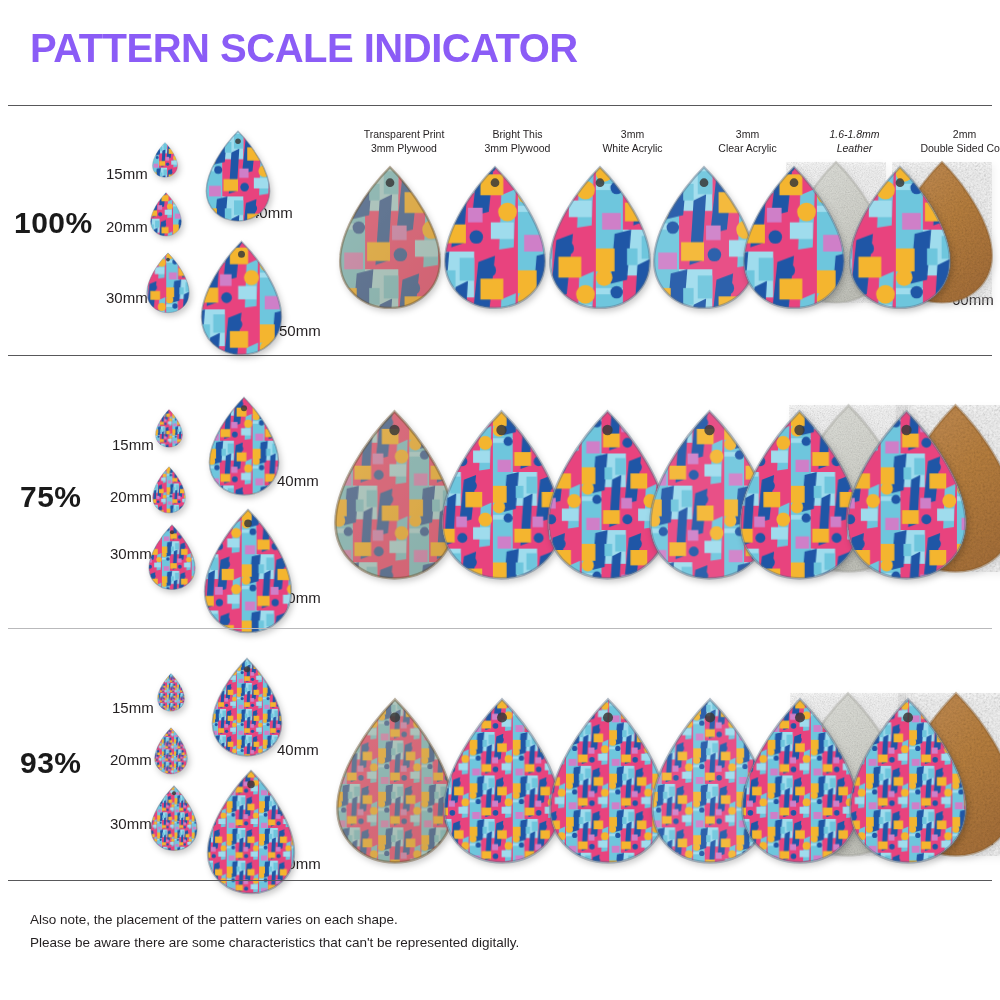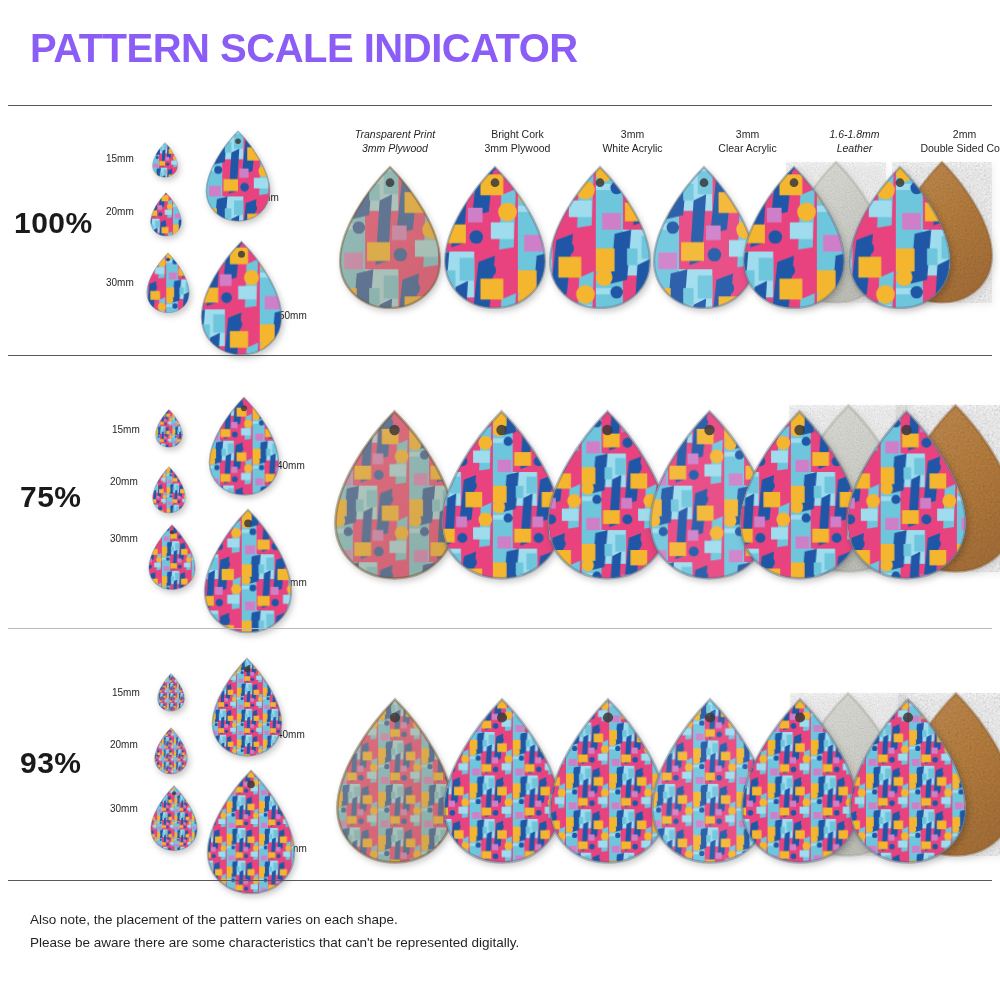--- a/index.html
+++ b/index.html
@@ -35,22 +35,23 @@
   }
   .col-head span{ display:block; }
 
   
   .section{ position:absolute; left:0; width:1000px; }
   .scale-label{
     position:absolute; font-size:30px; letter-spacing:0.5px;
     color:#1a1a1a; font-weight:700;
   }
   .size-label{
-    position:absolute; font-size:10px; color:#231f20;
+    position:absolute; font-size:15px; color:#231f20;
     white-space:nowrap;
+    margin-top:12px;
   }
 
   
   .drop{ position:absolute; }
   .drop .body{
     position:absolute; inset:0;
     overflow:hidden;
     filter:drop-shadow(2px 3px 3px rgba(0,0,0,.22));
   }
   .drop svg{ display:block; width:100%; height:100%; }
@@ -66,26 +67,26 @@
   }
   .note b{ font-weight:bold; }
 </style>
 </head>
 <body>
 
 <div class="page-title">PATTERN SCALE INDICATOR</div>
 <div class="rule" style="top:105px;"></div>
 
 <div class="col-heads">
-  <div class="col-head" style="left:0px;width:130px;font-style:italic;">
+  <div class="col-head" style="left:9px;width:130px;">
     <span>Transparent Print</span>
     <span>3mm Plywood</span>
   </div>
   <div class="col-head" style="left:125px;width:125px;">
-    <span>Bright Cork</span>
+    <span>Bright This</span>
     <span>3mm Plywood</span>
   </div>
   <div class="col-head" style="left:240px;width:125px;">
     <span>3mm</span>
     <span>White Acrylic</span>
   </div>
   <div class="col-head" style="left:355px;width:125px;">
     <span>3mm</span>
     <span>Clear Acrylic</span>
   </div>

